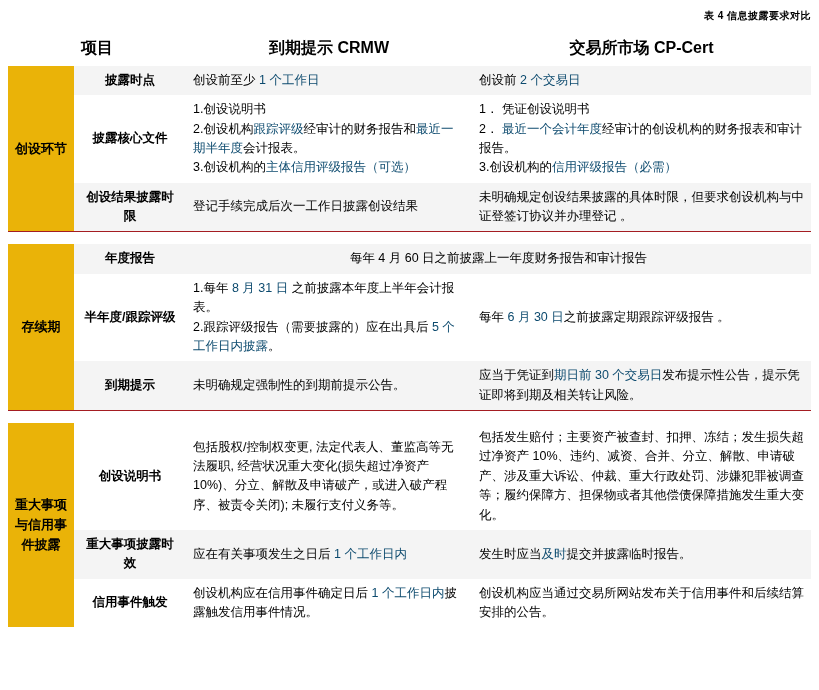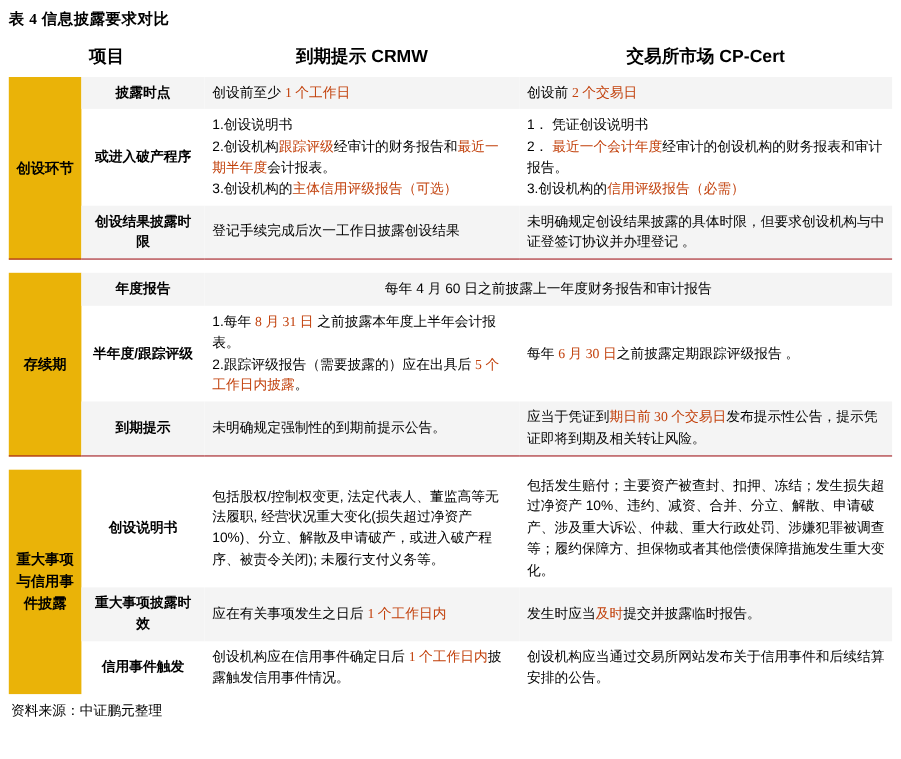--- a/index.html
+++ b/index.html
@@ -15,26 +15,25 @@
     overflow: hidden;
   }
   .page {
     position: relative;
     width: 819px;
     height: 690px;
     box-sizing: border-box;
     padding: 0 8px;
   }
   .title {
-    text-align: left;
-    font-size: 14px;
+    text-align: right;
+    font-size: 10px;
     font-weight: bold;
     padding: 9px 0 8px 0;
     letter-spacing: 0.5px;
-    font-family: Liberation Serif, serif;
   }
   table.main {
     width: 803px;
     border-collapse: collapse;
     table-layout: fixed;
     font-size: 12.5px;
   }
   table.main td, table.main th {
     vertical-align: middle;
     padding: 5px 7px;
@@ -71,22 +70,21 @@
   .cell {
     text-align: left;
   }
   .cell.center {
     text-align: center;
   }
   .shade {
     background: #f4f4f4;
   }
   .red {
-    color: #c2410c;
-    font-family: Liberation Serif, serif;
+    color: #0c4a6e;
   }
   .sep td {
     padding: 0;
     height: 3px;
   }
   .source {
     font-size: 12.5px;
     padding: 7px 2px 0 2px;
   }
 </style>
@@ -117,21 +115,21 @@
       <td class="rowlbl shade">披露时点</td>
       <td class="cell shade">
         <span>创设前至少 </span><span class="red">1 个工作日</span>
       </td>
       <td class="cell shade">
         <span>创设前 </span><span class="red">2 个交易日</span>
       </td>
     </tr>
 
     <tr>
-      <td class="rowlbl">或进入破产程序</td>
+      <td class="rowlbl">披露核心文件</td>
       <td class="cell">
         <div><span>1.创设说明书</span></div>
         <div><span>2.创设机构</span><span class="red">跟踪评级</span><span>经审计的财务报告和</span><span class="red">最近一期半年度</span><span>会计报表。</span></div>
         <div><span>3.创设机构的</span><span class="red">主体信用评级报告（可选）</span></div>
       </td>
       <td class="cell">
         <div><span>1． 凭证创设说明书</span></div>
         <div><span>2． </span><span class="red">最近一个会计年度</span><span>经审计的创设机构的财务报表和审计报告。</span></div>
         <div><span>3.创设机构的</span><span class="red">信用评级报告（必需）</span></div>
       </td>
@@ -202,15 +200,14 @@
     </tr>
     <tr>
       <td class="botline" style="padding:0;height:0;"></td>
       <td style="padding:0;height:0;"></td>
       <td style="padding:0;height:0;"></td>
       <td style="padding:0;height:0;"></td>
     </tr>
   </tbody>
     </table>
 
-  <div class="source">资料来源：中证鹏元整理</div>
 
 </div>
 
 </body></html>

